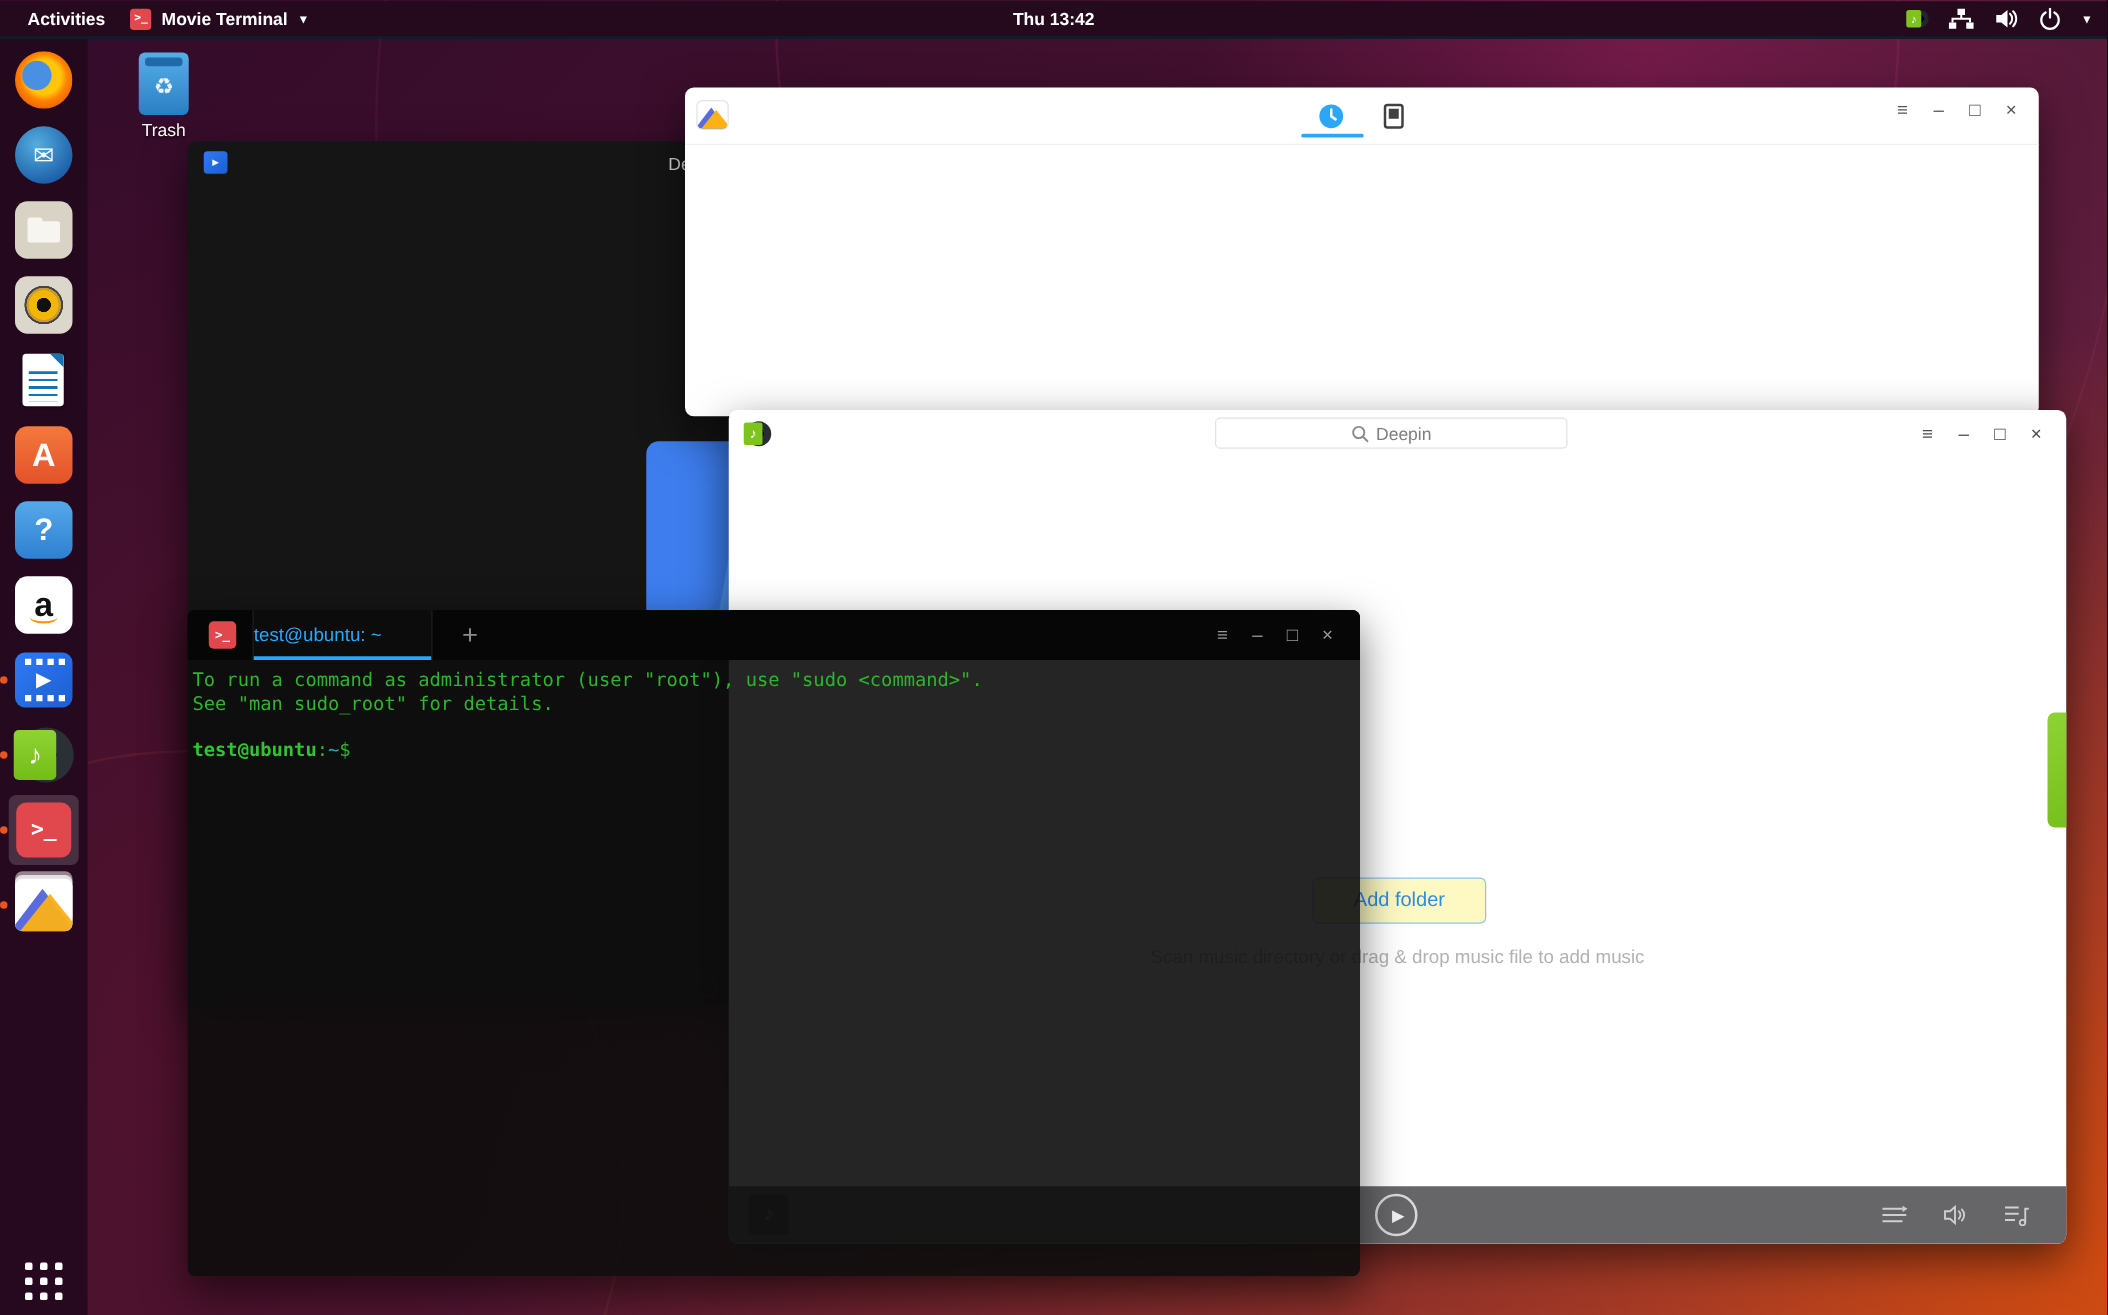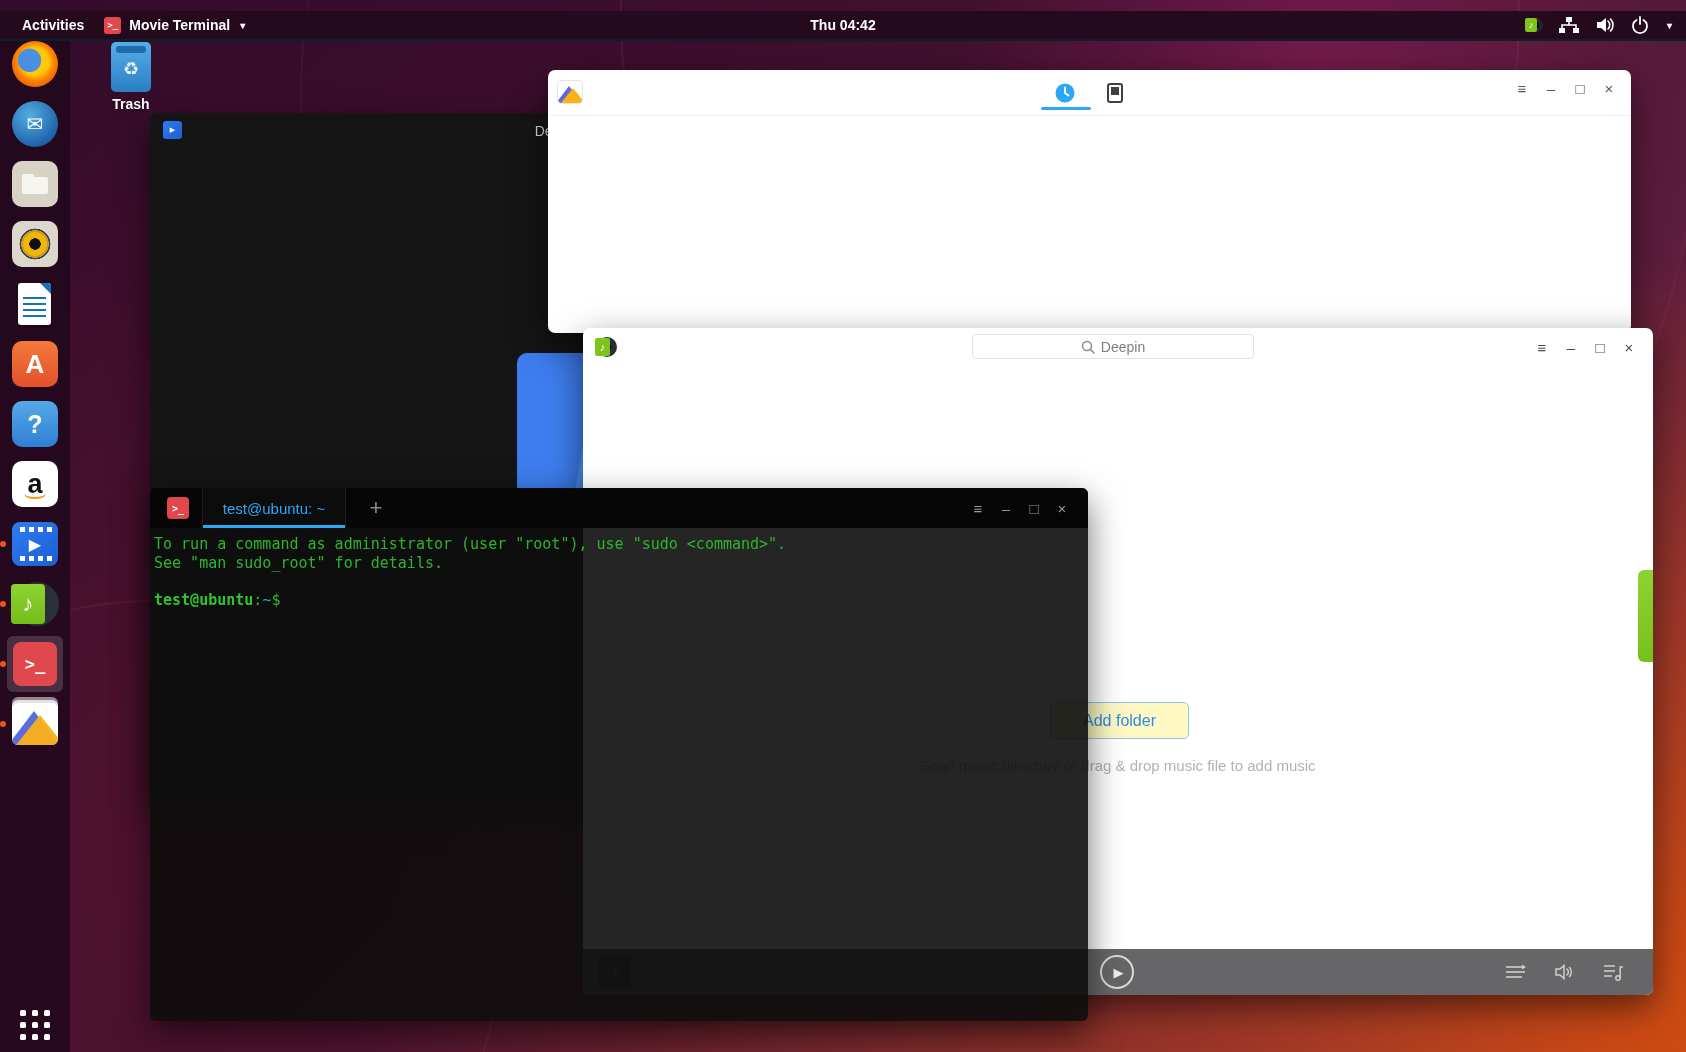--- a/index.html
+++ b/index.html
@@ -14,21 +14,21 @@
       radial-gradient(circle at 12% 80%, rgba(90,20,45,0.6), transparent 45%),
       linear-gradient(135deg, #330b2a 0%, #44112f 45%, #5d1d3c 70%, #7c2a38 88%, #98381f 100%);
   }
   .swirl { position:absolute; border-radius:50%; border:2px solid rgba(255,90,170,0.10); }
   .swirl.s1 { width:900px; height:900px; left:620px; top:-430px; }
   .swirl.s2 { width:1400px; height:1400px; left:300px; top:-600px; border-color:rgba(255,120,190,0.06); }
   .swirl.s3 { width:700px; height:700px; left:-200px; top:600px; border-color:rgba(255,140,90,0.08); }
 
   
   .topbar {
-    position:absolute; left:0; top:11px; width:1686px; height:30px;
+    position:absolute; left:0; top:1px; width:1686px; height:30px;
     background:#250a1e; border-bottom:2px solid #08222d;
     display:flex; align-items:center; color:#fff; font-size:14px; font-weight:bold; z-index:50;
   }
   .tb-left { display:flex; align-items:center; gap:14px; padding-left:16px; }
   .tb-activities { padding:2px 6px; cursor:default; }
   .tb-appmenu { display:flex; align-items:center; gap:8px; }
   .mini-term-icon {
     width:17px; height:17px; border-radius:3px; background:#e0484e; color:#fff;
     font:bold 9px "DejaVu Sans Mono", monospace; display:flex; align-items:center; justify-content:center;
   }
@@ -95,21 +95,21 @@
     border-right:24px solid rgba(0,0,0,0); border-bottom:30px solid #fbb117; opacity:0.95; }
   .show-apps { position:absolute; bottom:12px; left:50%; transform:translateX(-50%);
     display:grid; grid-template-columns:repeat(3, 6px); gap:6px; }
   .show-apps i { width:6px; height:6px; background:#fff; border-radius:1.5px; }
 
   
   .trash { position:absolute; left:100px; top:42px; width:62px; text-align:center; z-index:5; }
   .trash .can { margin:0 auto; width:40px; height:50px; border-radius:5px; background:linear-gradient(#56aee8,#2a7fc4); position:relative; }
   .trash .can::before { content:""; position:absolute; left:5px; top:4px; right:5px; height:7px; border-radius:3px; background:#1f6aa8; }
   .trash .can span { position:absolute; left:0; right:0; top:16px; color:#eaf4fb; font-size:18px; }
-  .trash .lbl { color:#fff; font-size:14px; margin-top:4px; text-shadow:0 1px 2px rgba(0,0,0,0.6);font-weight:bold; }
+  .trash .lbl { color:#fff; font-size:14px; margin-top:4px; text-shadow:0 1px 2px rgba(0,0,0,0.6); }
 
   
   .win { position:absolute; border-radius:7px; box-shadow:0 12px 34px rgba(0,0,0,0.55); }
   .winctl { position:absolute; top:0; height:36px; display:flex; align-items:center; gap:13px; font-size:15px; }
   .winctl span { width:16px; text-align:center; cursor:default; }
 
   
   .w-movie { left:150px; top:113px; width:855px; height:690px; background:#151515; z-index:10; overflow:hidden; }
   .w-movie .tbar { position:relative; height:36px; }
   .w-movie .mini-movie { position:absolute; left:13px; top:8px; width:19px; height:18px; border-radius:3px;
@@ -163,21 +163,21 @@
   .bar-icons { position:absolute; right:28px; top:0; height:46px; display:flex; align-items:center; gap:28px; }
 
   
   .w-terminal { left:150px; top:488px; width:938px; height:533px; z-index:30; background:rgba(13,13,13,0.90);
     border-radius:6px; overflow:hidden; }
   .term-tabbar { position:relative; height:40px; background:#060606; }
   .term-tabbar .mini-term-icon2 { position:absolute; left:17px; top:9px; width:22px; height:22px; border-radius:4px; background:#e0484e;
     color:#fff; font:bold 10px "DejaVu Sans Mono", monospace; display:flex; align-items:center; justify-content:center; }
   .term-tab { position:absolute; left:52px; top:0; width:144px; height:40px; background:#0c0c0c;
     border-left:1px solid #1d1d1d; border-right:1px solid #1d1d1d;
-    color:#2ca7f8; font-size:15px; display:flex; align-items:center; justify-content:center; }
+    color:#2ca7f8; font-size:15px; display:flex; align-items:center; }
   .term-tab .underline { position:absolute; left:0; right:0; bottom:0; height:3px; background:#2ca7f8; }
   .term-newtab { position:absolute; left:204px; top:0; width:44px; height:40px; color:#8a8a8a; font-size:22px;
     display:flex; align-items:center; justify-content:center; }
   .w-terminal .winctl { right:18px; color:#9a9a9a; height:40px; gap:12px; }
   .term-body { padding:7px 0 0 4px; font:15px/18.5px "DejaVu Sans Mono", monospace; color:#2db52d; white-space:pre; }
   .term-body .bold { font-weight:bold; color:#31c431;margin-top:19px; }
   .term-body .tilde { color:#2aa8a8; }
 
   .svgic { display:block; }
 </style>
@@ -192,21 +192,21 @@
   <div class="topbar">
     <div class="tb-left">
       <span class="tb-activities">Activities</span>
       <span class="tb-appmenu">
         <span class="mini-term-icon">&gt;_</span>
         <span>Movie Terminal</span>
         <span class="tb-caret">▾</span>
       </span>
     </div>
     <div class="tb-clock">
-      <span>Thu 04:42</span>
+      <span>Thu 13:42</span>
     </div>
     <div class="tb-right">
       <span class="tray-music">
         <span class="vinyl"></span>
         <span class="sq">♪</span>
       </span>
       <span class="tray-ic">
         <svg class="svgic" width="20" height="18" viewBox="0 0 20 18">
           <rect x="7" y="1" width="6" height="5" fill="#fff"></rect>
           <rect x="0" y="12" width="6" height="5" fill="#fff"></rect>

